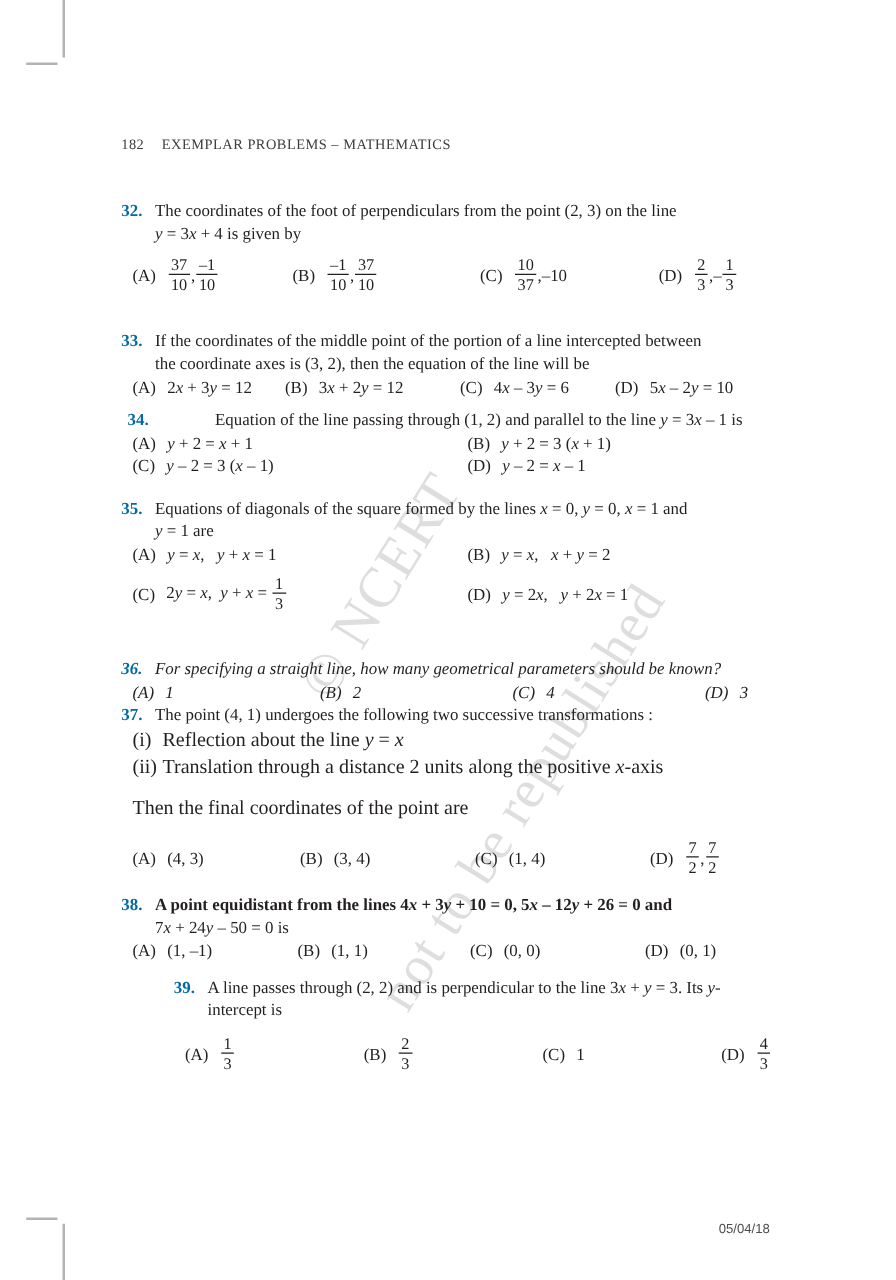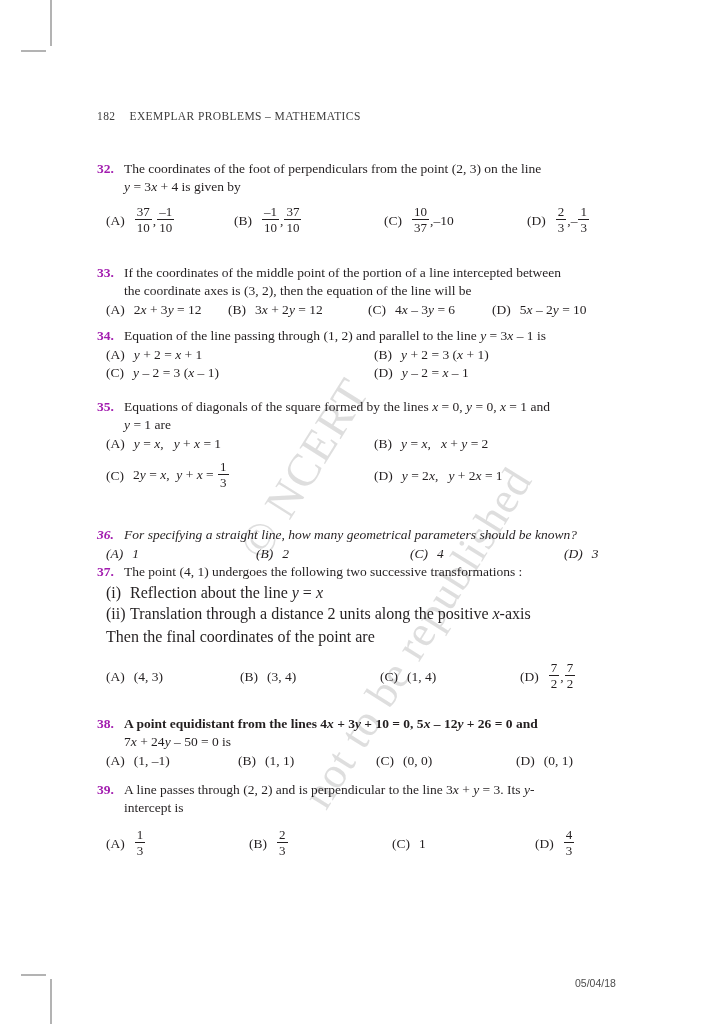--- a/index.html
+++ b/index.html
@@ -92,21 +92,21 @@
     position: absolute;
     left: 97px;
     width: 545px;
   }
 
   .qrow {
     display: flex;
     align-items: flex-start;
   }
   .qnum {
-    color: #a21caf;
+    color: #0369a1;
     font-weight: bold;
     font-size: 13.5px;
     width: 27px;
     flex: 0 0 27px;
     line-height: 18px;
   }
   .qbody {
     flex: 1 1 auto;
     font-size: 13.5px;
     line-height: 18px;
@@ -273,21 +273,21 @@
             <span>4<i>x</i> – 3<i>y</i> = 6</span>
           </span>
           <span class="opt">
             <span class="lab">(D)</span>
             <span>5<i>x</i> – 2<i>y</i> = 10</span>
           </span>
         </div>
       </div>
     </div>
 
-    <div class="qblock" style="top:327px;">
+    <div class="qblock" style="top:327px;text-align:center;">
       <div class="qrow">
         <div class="qnum">34.</div>
         <div class="qbody">
           <span class="ln">Equation of the line passing through (1, 2) and parallel to the line <i>y</i> = 3<i>x</i> – 1 is</span>
         </div>
       </div>
       <div class="opts">
         <div class="opt-line c2">
           <span class="opt">
             <span class="lab">(A)</span>
@@ -385,21 +385,21 @@
       <div class="sublist">
         <div class="sub-row" style="margin-top:3px;">
           <span class="sub-lab">(i)</span>
           <span class="sub-txt">Reflection about the line <i>y</i> = <i>x</i></span>
         </div>
         <div class="sub-row" style="margin-top:3px;">
           <span class="sub-lab">(ii)</span>
           <span class="sub-txt">Translation through a distance 2 units along the positive <i>x</i>-axis</span>
         </div>
       </div>
-      <div class="then-line" style="margin-top:5px;">Then the final coordinates of the point are</div>
+      <div class="then-line" style="margin-top:15px;">Then the final coordinates of the point are</div>
       <div class="opts" style="margin-top:14px;">
         <div class="opt-line tall q37opts">
           <span class="opt">
             <span class="lab">(A)</span>
             <span>(4, 3)</span>
           </span>
           <span class="opt">
             <span class="lab">(B)</span>
             <span>(3, 4)</span>
           </span>
@@ -444,21 +444,21 @@
             <span>(0, 0)</span>
           </span>
           <span class="opt">
             <span class="lab">(D)</span>
             <span>(0, 1)</span>
           </span>
         </div>
       </div>
     </div>
 
-    <div class="qblock" style="top:781px;">
+    <div class="qblock" style="top:781px;margin-left:42px;">
       <div class="qrow">
         <div class="qnum">39.</div>
         <div class="qbody">
           <span class="ln">A line passes through (2, 2) and is perpendicular to the line 3<i>x</i> + <i>y</i> = 3. Its <i>y</i>-</span>
           <span class="ln">intercept is</span>
         </div>
       </div>
       <div class="opts" style="margin-top:10px;">
         <div class="opt-line tall q39opts">
           <span class="opt">

